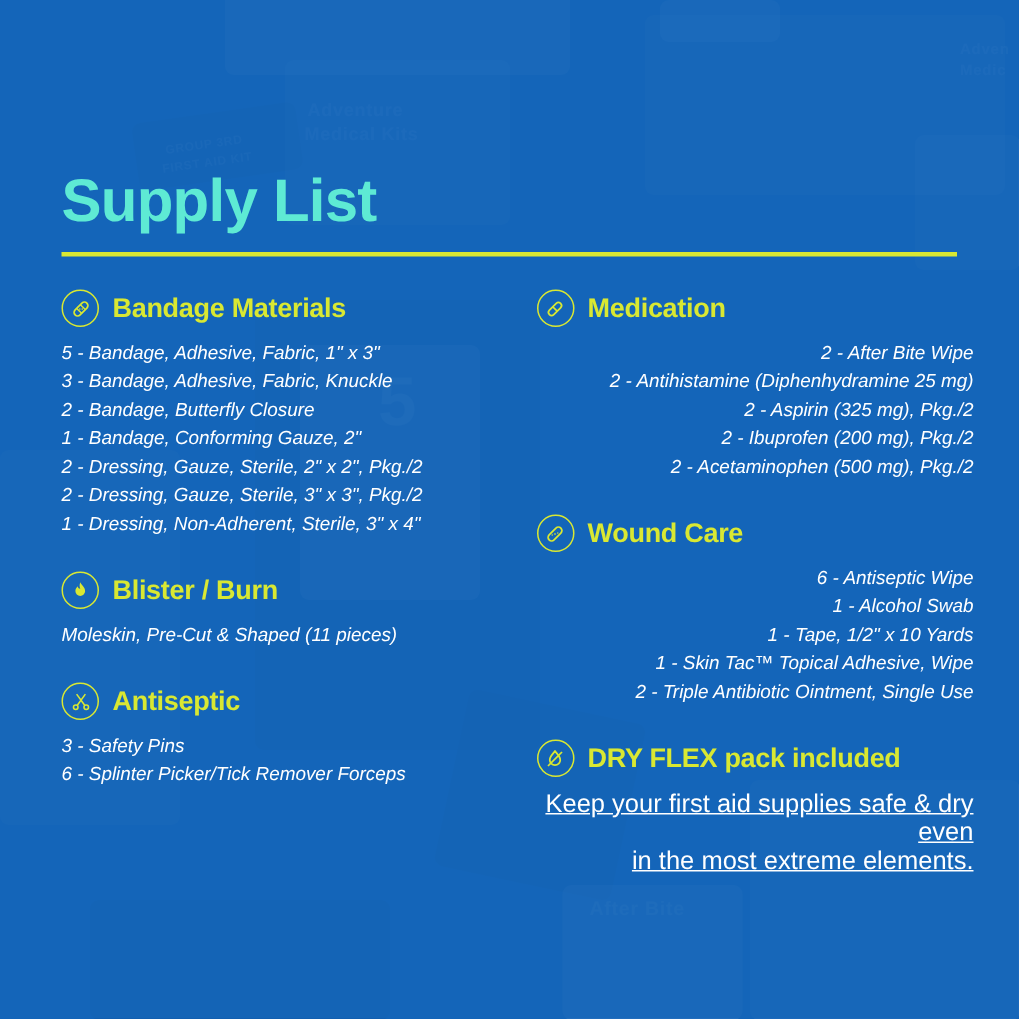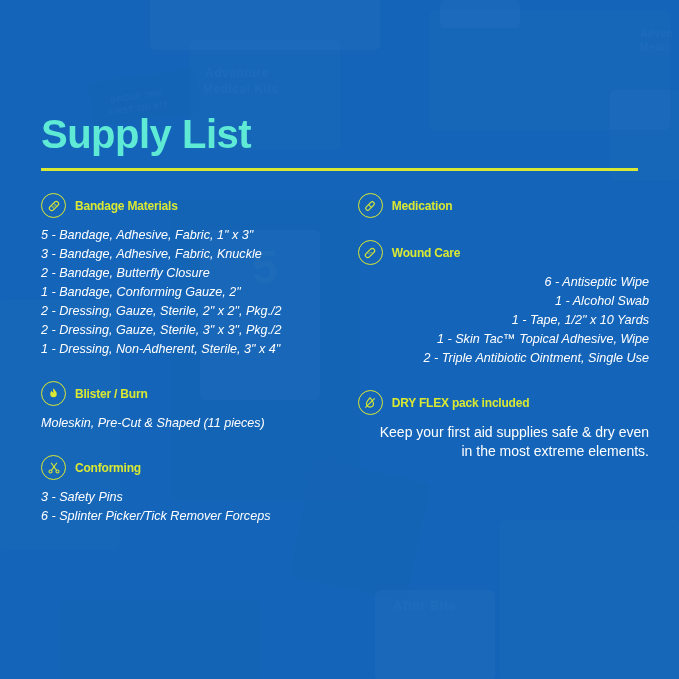--- a/index.html
+++ b/index.html
@@ -95,41 +95,42 @@
     border-radius: 50%;
     border: 1.6px solid #d9e832;
     display: flex;
     align-items: center;
     justify-content: center;
     flex: none;
   }
   .sec-icon svg { display: block; }
   .sec-title {
     color: #d9e832;
-    font-size: 12px;
+    font-size: 18px;
     font-weight: bold;
     letter-spacing: -0.2px;
     white-space: nowrap;
   }
   ul.items {
     list-style: none;
     margin: 0;
     padding: 0;
     font-style: italic;
   }
   ul.items li {
     color: #ffffff;
     font-size: 12.6px;
     line-height: 19px;
     white-space: nowrap;
   }
   .note {
     color: #ffffff;
-    font-size: 14px;
+    font-size: 17px;
     line-height: 19px;
+    text-decoration: underline;
   }
   .note .line { display: block; }
 </style>
 </head>
 <body>
 
 <div class="page">
 
   <div class="photo">
     <div class="blob light" style="left:150px; top:-10px; width:230px; height:60px;"></div>
@@ -210,21 +211,21 @@
         <div class="section">
           <div class="sec-head">
             <span class="sec-icon">
               <svg width="14" height="14" viewBox="0 0 24 24">
                 <circle cx="6" cy="18" r="2.6" fill="none" stroke="#d9e832" stroke-width="1.8"></circle>
                 <circle cx="18" cy="18" r="2.6" fill="none" stroke="#d9e832" stroke-width="1.8"></circle>
                 <line x1="7.6" y1="16" x2="17" y2="3" stroke="#d9e832" stroke-width="1.8"></line>
                 <line x1="16.4" y1="16" x2="7" y2="3" stroke="#d9e832" stroke-width="1.8"></line>
               </svg>
             </span>
-            <span class="sec-title">Conforming</span>
+            <span class="sec-title">Antiseptic</span>
           </div>
           <ul class="items">
             <li>3 - Safety Pins</li>
             <li>6 - Splinter Picker/Tick Remover Forceps</li>
           </ul>
         </div>
 
       </div>
 
       <div class="col right">
@@ -234,20 +235,27 @@
             <span class="sec-icon">
               <svg width="14" height="14" viewBox="0 0 24 24">
                 <g transform="rotate(-45 12 12)">
                   <rect x="3" y="8.5" width="18" height="7" rx="3.5" fill="none" stroke="#d9e832" stroke-width="2"></rect>
                   <line x1="12" y1="8.5" x2="12" y2="15.5" stroke="#d9e832" stroke-width="1.8"></line>
                 </g>
               </svg>
             </span>
             <span class="sec-title">Medication</span>
           </div>
+          <ul class="items">
+            <li>2 - After Bite Wipe</li>
+            <li>2 - Antihistamine (Diphenhydramine 25 mg)</li>
+            <li>2 - Aspirin (325 mg), Pkg./2</li>
+            <li>2 - Ibuprofen (200 mg), Pkg./2</li>
+            <li>2 - Acetaminophen (500 mg), Pkg./2</li>
+          </ul>
         </div>
 
         <div class="section">
           <div class="sec-head">
             <span class="sec-icon">
               <svg width="14" height="14" viewBox="0 0 24 24">
                 <g transform="rotate(-45 12 12)">
                   <rect x="2.5" y="8" width="19" height="8" rx="4" fill="none" stroke="#d9e832" stroke-width="2"></rect>
                   <circle cx="12" cy="12" r="1" fill="#d9e832"></circle>
                   <circle cx="9" cy="10.5" r="0.8" fill="#d9e832"></circle>

